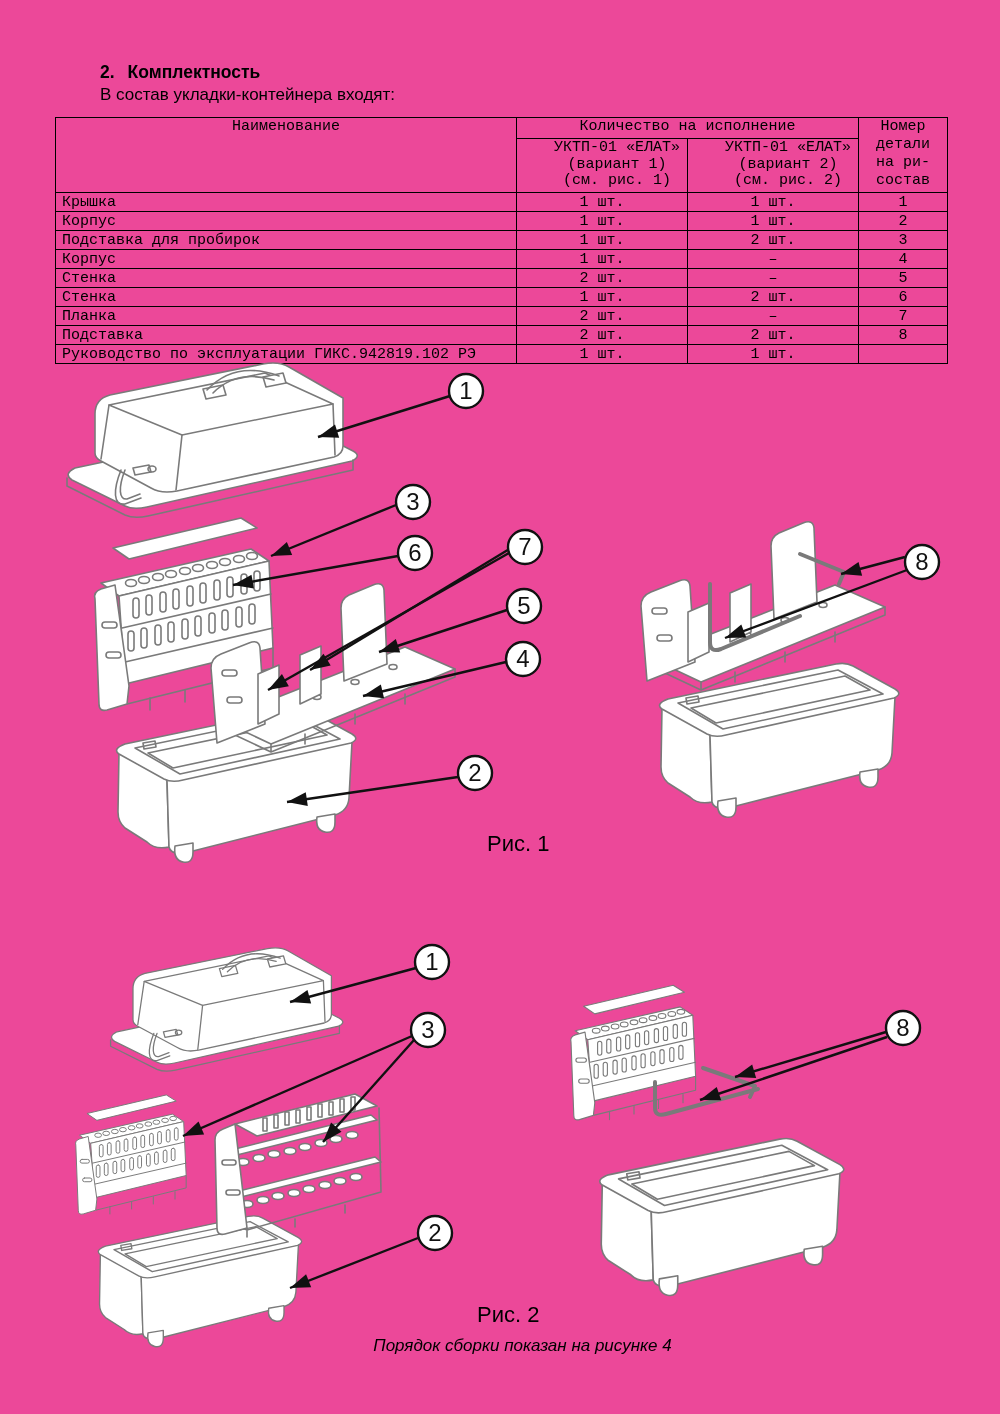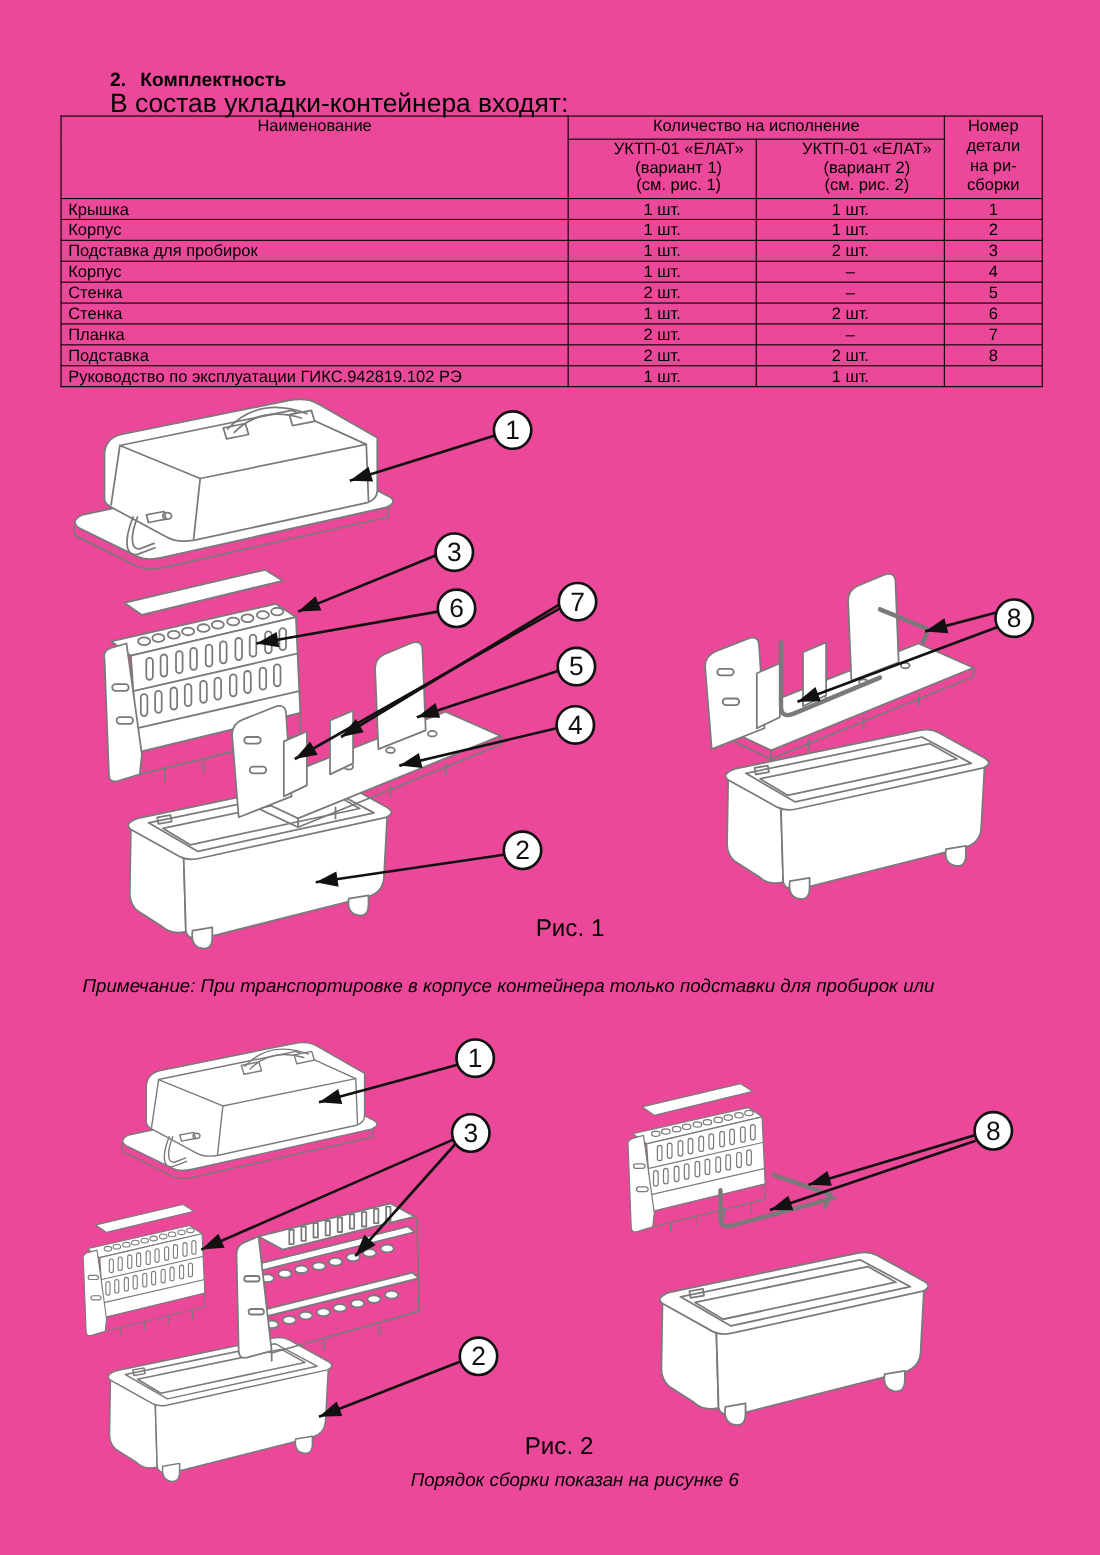--- a/index.html
+++ b/index.html
@@ -2,24 +2,24 @@
 <html><head>
 <meta charset="utf-8">
 <style>
   html,body { margin:0; padding:0; background:#fff; }
   .page {
     position:relative; width:1000px; height:1414px; background:#ec4899;
     font-family:"Liberation Sans", sans-serif; color:#000; overflow:hidden;
   }
   .heading { position:absolute; left:100px; top:62px; font-size:17.5px; font-weight:bold; line-height:21px; }
   .heading .num { margin-right:13px; }
-  .intro { position:absolute; left:100px; top:84px; font-size:24px; line-height:21px; }
-
-  table.parts { position:absolute; left:55px; top:105px; width:893px;
-    border-collapse:collapse; table-layout:fixed; }
+  .intro { position:absolute; left:100px; top:84px; font-size:17px; line-height:21px; }
+
+  table.parts { position:absolute; left:55px; top:117px; width:893px;
+    border-collapse:collapse; table-layout:fixed;font-family:Liberation Mono, monospace; }
   table.parts td { border:1.4px solid #000; font-size:15px; padding:0 6px;
     line-height:17px; vertical-align:middle; overflow:hidden; white-space:nowrap; }
   table.parts .c-name { width:448px; text-align:left; }
   table.parts .c-v1 { width:187px; text-align:center; }
   table.parts .c-v2 { width:168px; text-align:center; }
   table.parts .c-num { width:76px; text-align:center; }
   table.parts tr.hdr1 td { height:20px; text-align:center; vertical-align:top; line-height:18px; }
   table.parts tr.hdr2 td { height:52px; text-align:center; vertical-align:top; line-height:16.5px; padding-top:1px;padding-left:36px; }
   table.parts tr.data td { height:18px; }
 
@@ -51,21 +51,21 @@
 
   <table class="parts">
     <tbody>
         <tr class="hdr1">
       <td class="c-name" rowspan="2">Наименование</td>
       <td colspan="2">Количество на исполнение</td>
       <td class="c-num" rowspan="2">
         <span>Номер</span><br>
         <span>детали</span><br>
         <span>на ри-</span><br>
-        <span>сборки</span>
+        <span>состав</span>
       </td>
     </tr>
     <tr class="hdr2">
       <td class="c-v1">
         <span>УКТП-01 «ЕЛАТ»</span><br>
         <span>(вариант 1)</span><br>
         <span>(см. рис. 1)</span>
       </td>
       <td class="c-v2">
         <span>УКТП-01 «ЕЛАТ»</span><br>
@@ -272,21 +272,21 @@
       </g>
     <g class="callout">
       <circle cx="867" cy="210" r="17"></circle>
         <text x="867" y="218">8</text>
       </g>
   </svg>
 
   <div class="fig-caption" style="left:487px; top:831px;">Рис. 1</div>
 
   <div class="note">
-    <span>Примечание: При транспортировке в корпусе контейнера только подставки для пробирок или</span><br>
+    <br>
   </div>
 
   <svg class="fig" style="left:55px; top:940px;" width="900" height="412" viewBox="0 0 900 412">
     <use href="#lid" transform="translate(46,-1) scale(0.8)"></use>
     <use href="#tub" transform="translate(-9,-27) scale(0.85)"></use>
     <use href="#rack" transform="translate(-4,52) scale(0.62)"></use>
 
     <g>
       <path class="lnf" d="M 180,184 L 300,154 L 322,166 L 202,196 Z"></path>
       <rect class="ln" x="208" y="178" width="4" height="13"></rect>
@@ -349,15 +349,15 @@
         <text x="380" y="301">2</text>
       </g>
     <g class="callout">
       <circle cx="848" cy="88" r="17"></circle>
         <text x="848" y="96">8</text>
       </g>
   </svg>
 
   <div class="fig-caption" style="left:477px; top:1302px;">Рис. 2</div>
 
-  <div class="footer-line">Порядок сборки показан на рисунке 6</div>
+  <div class="footer-line">Порядок сборки показан на рисунке 4</div>
 
 </div>
 
 </body></html>

